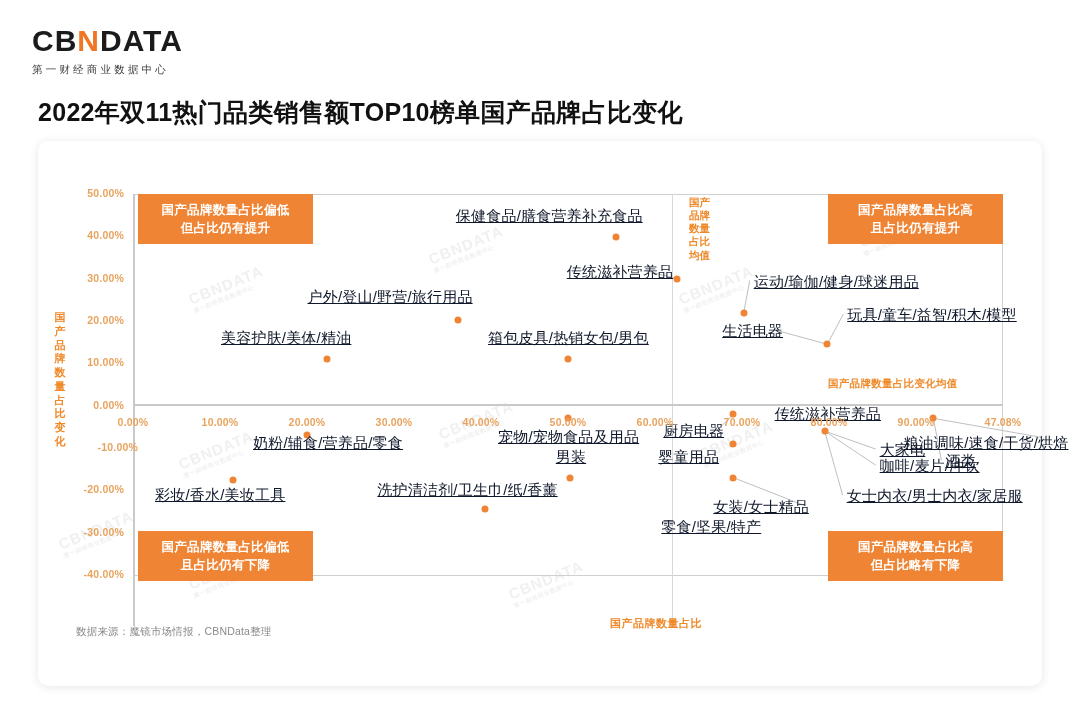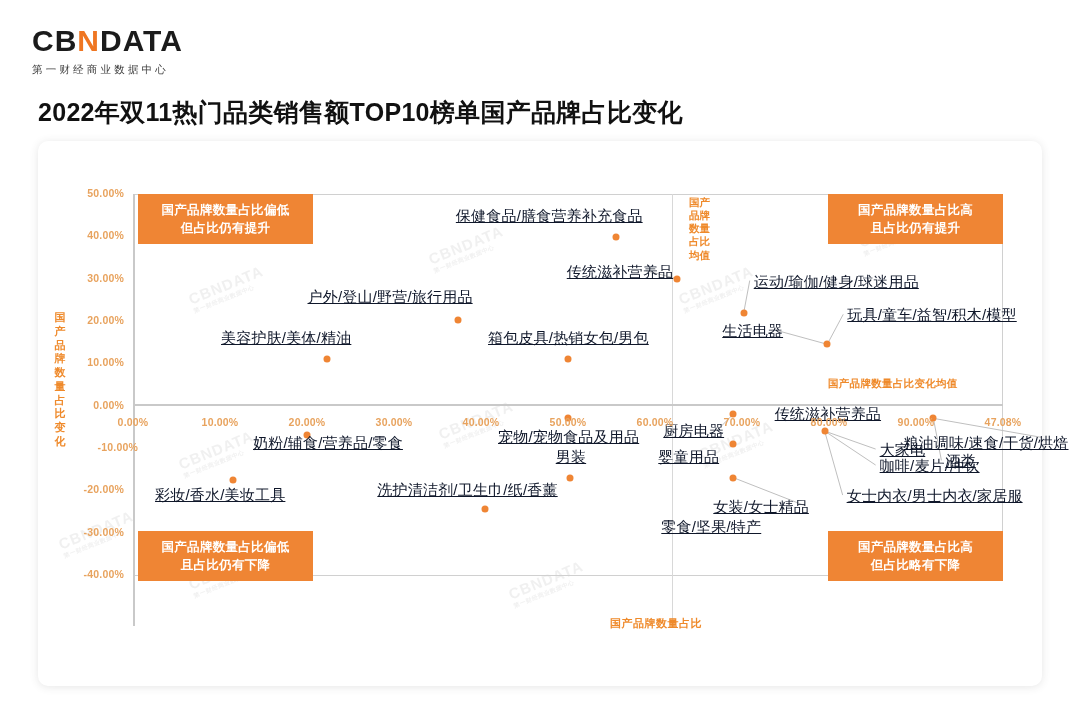--- a/index.html
+++ b/index.html
@@ -260,15 +260,16 @@
         <div>国产品牌数量占比偏低</div>
         <div>且占比仍有下降</div>
       </div>
       <div class="qbox br">
         <div>国产品牌数量占比高</div>
         <div>但占比略有下降</div>
       </div>
     </div>
 
     <div class="notes" style="position:absolute;left:38px;top:480px;">
+      <div class="note">数据来源：魔镜市场情报，CBNData整理</div>
     </div>
   </div>
 </div>
 
 </body></html>

